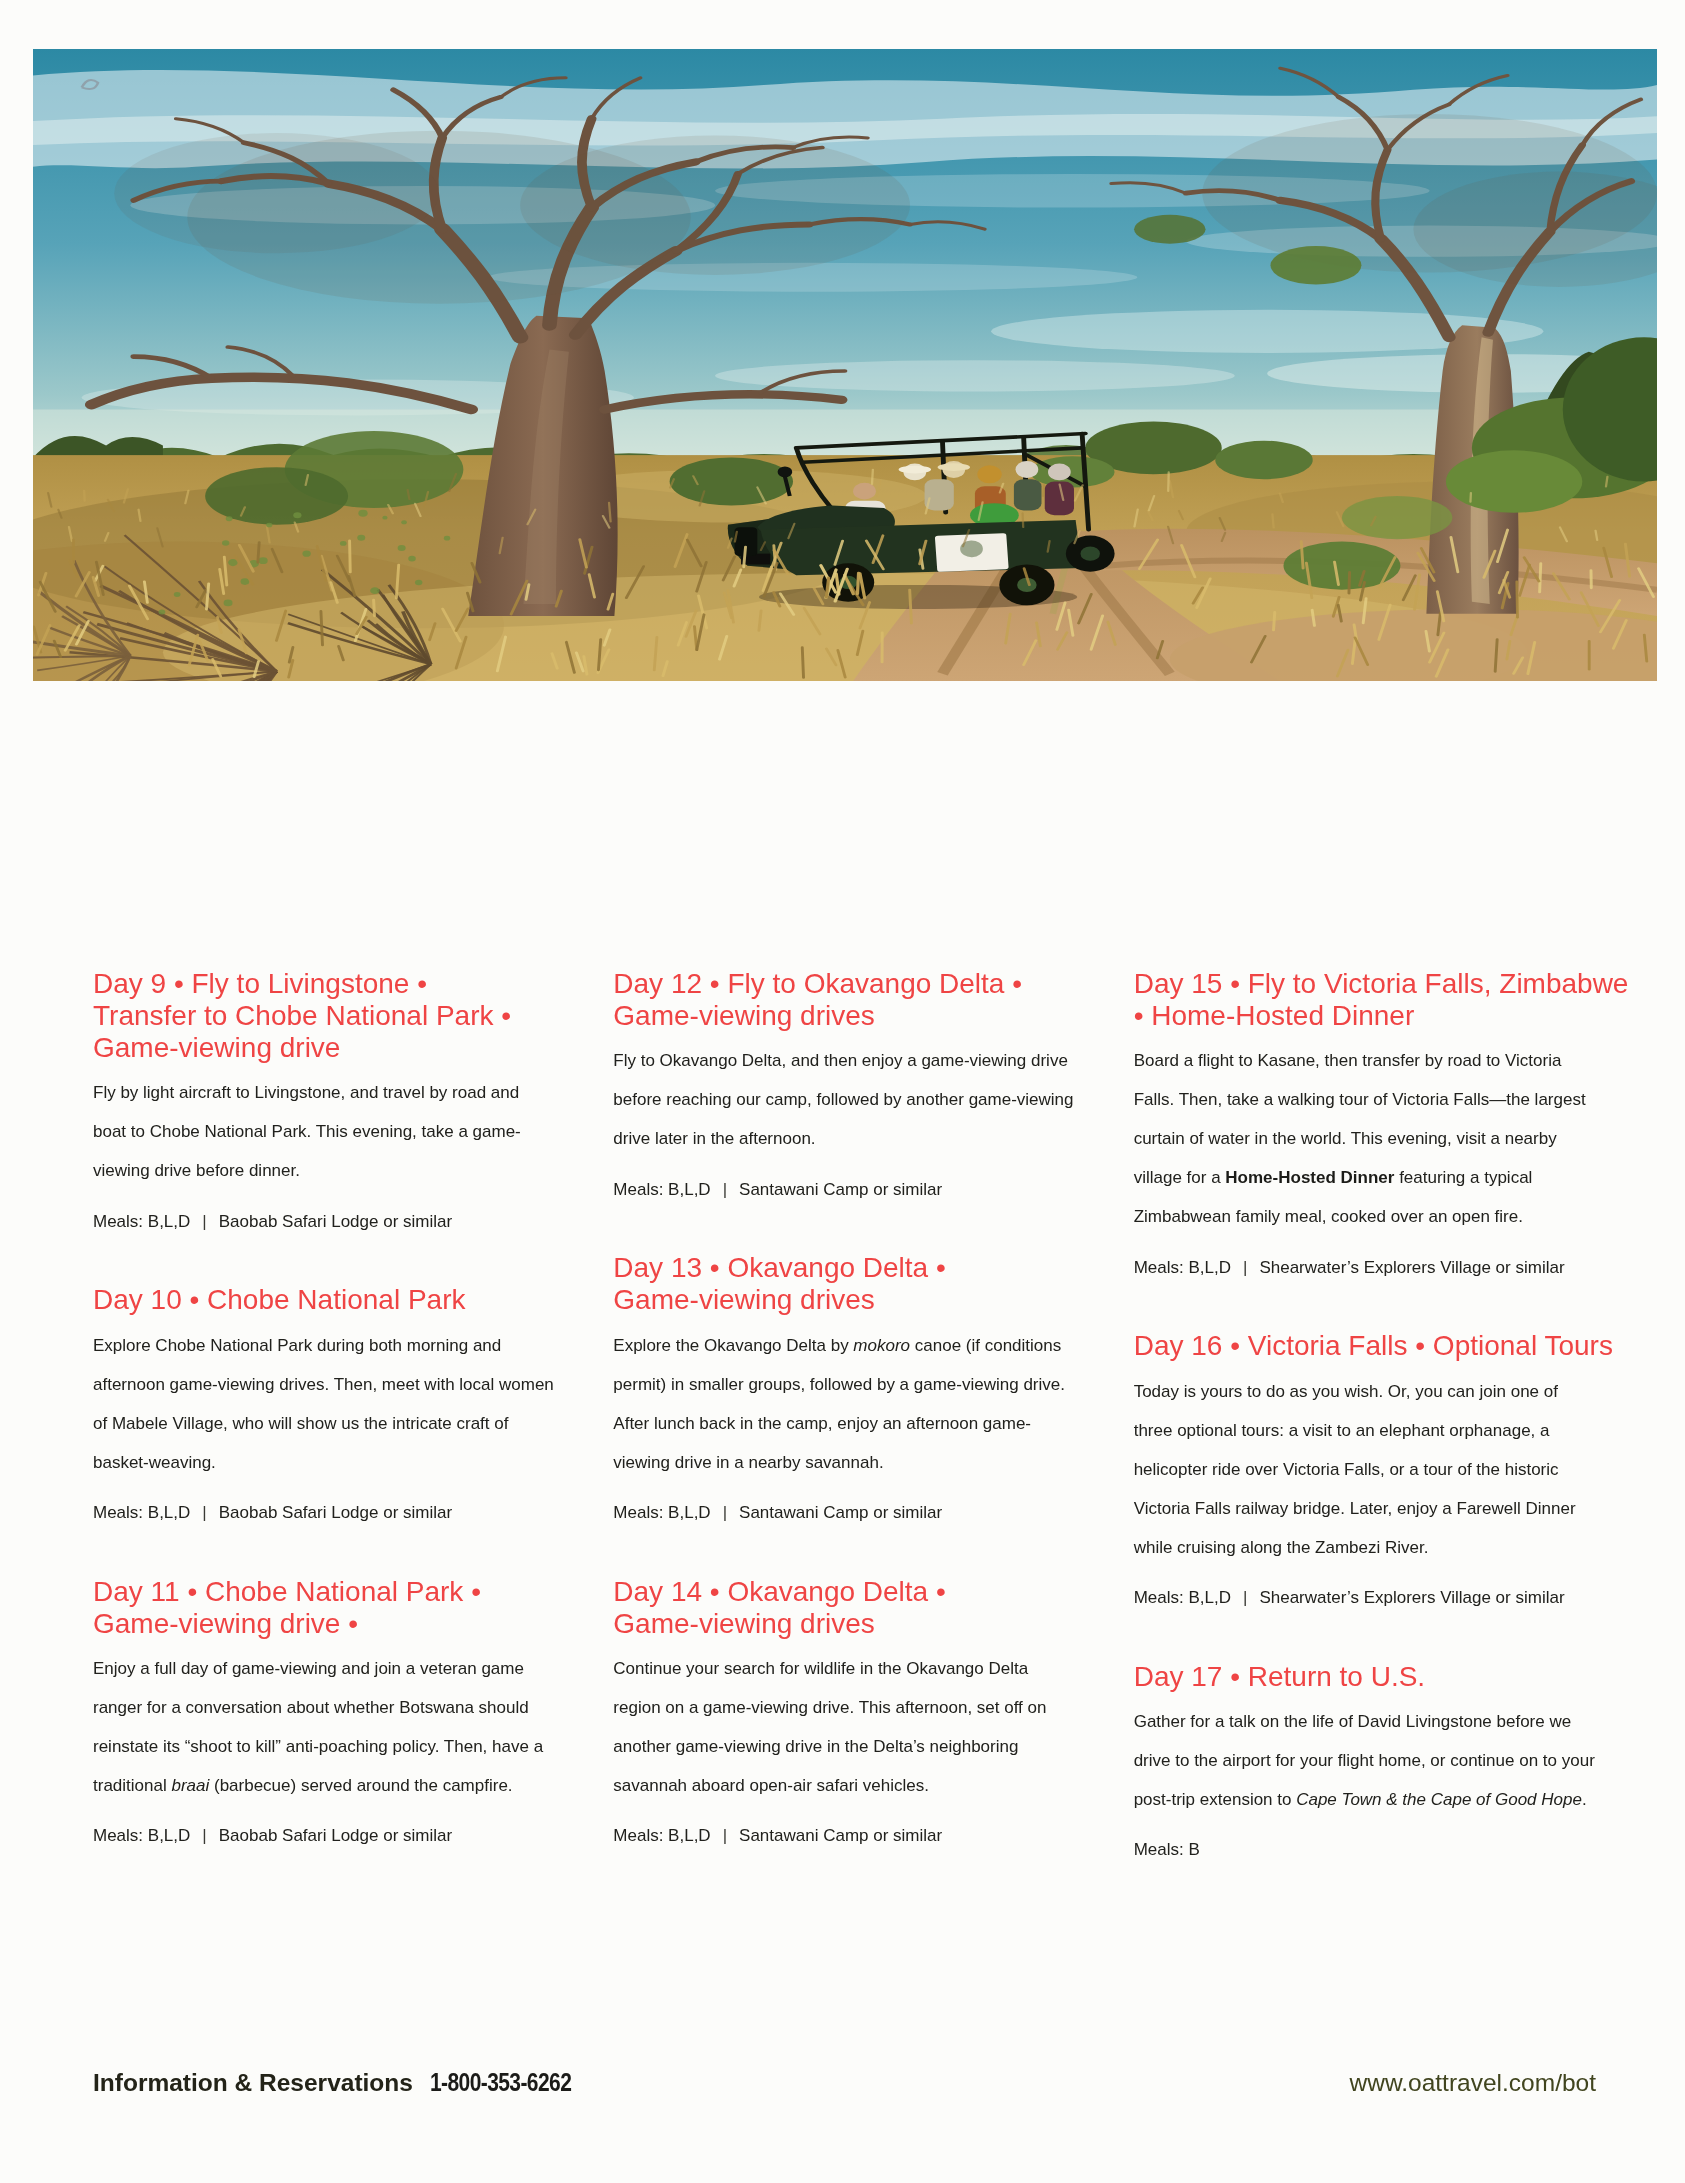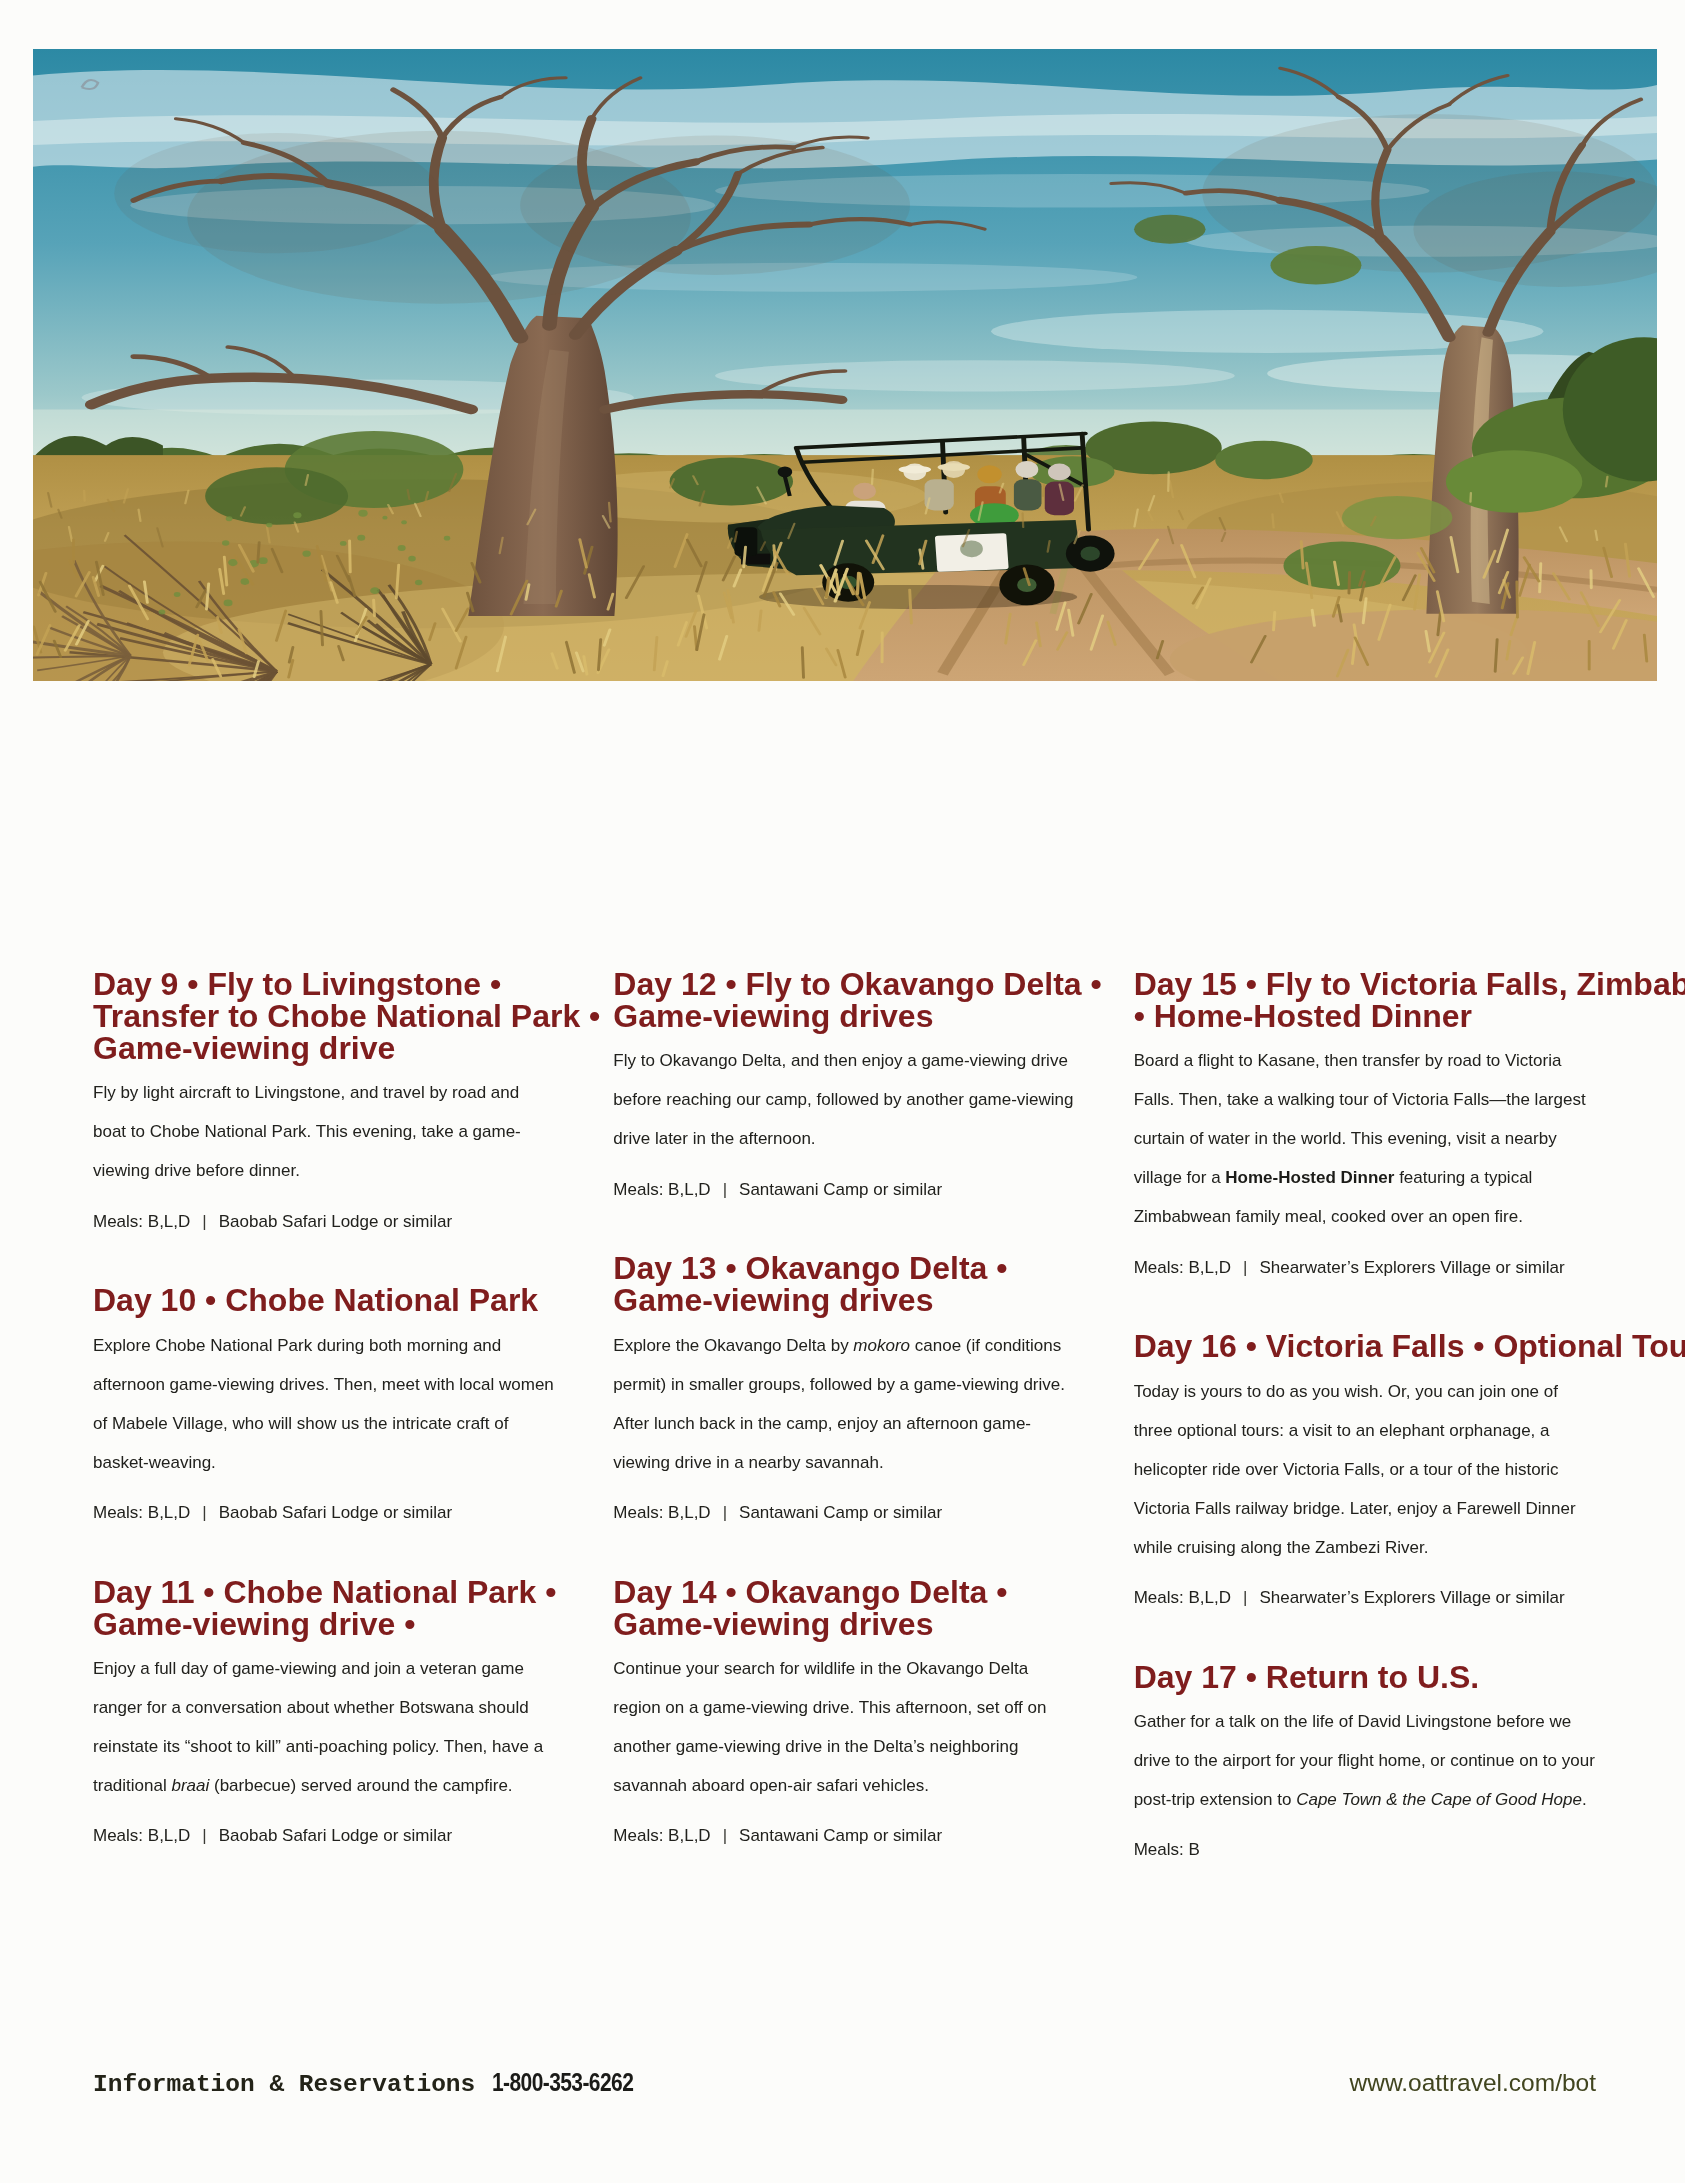--- a/index.html
+++ b/index.html
@@ -5,32 +5,32 @@
   html,body{margin:0;padding:0;background:#e8e8e4;}
   .page{position:relative;width:1685px;height:2183px;background:#fcfcfa;overflow:hidden;
         font-family:"Liberation Sans","DejaVu Sans",sans-serif;color:#21211d;}
   .photo{position:absolute;left:33px;top:49px;width:1624px;height:632px;overflow:hidden;}
   .photo svg{display:block;width:100%;height:100%;}
   .photo-caption{position:absolute;left:61px;top:762px;font-size:22px;font-weight:700;
         color:#fdfdf8;text-shadow:0 1.3px 2.6px rgba(40,30,10,.45);letter-spacing:0.1px;}
   .textwrap{position:absolute;left:93px;right:89px;top:968px;display:flex;gap:58px;}
   .col{flex:1 1 0;min-width:0;}
   .day-block{margin:0 0 49px 0;}
-  .day-block h3{margin:0 0 9.3px 0;font-size:32px;line-height:32px;font-weight:700;color:#7f1d1d;}
+  .day-block h3{margin:0 0 9.3px 0;font-size:28px;line-height:32px;font-weight:400;color:#ef4444;}
   .tl{display:block;white-space:nowrap;}
   .day-block p{margin:0 0 18.5px 0;font-size:17px;line-height:39px;color:#21211d;}
   .day-block p strong{font-weight:700;color:#1c1c18;}
   .meals{display:flex;align-items:flex-end;font-size:17px;line-height:26.5px;color:#21211d;}
   .meals .meals-label{white-space:nowrap;}
   .meals .sep{padding:0 12px;color:#3a3a34;}
   .meals .lodge{max-width:311px;text-align:center;}
   .footer{position:absolute;left:93px;right:89px;top:2068px;display:flex;
           justify-content:space-between;align-items:baseline;}
   .footer-left{display:flex;align-items:baseline;gap:17px;}
-  .info-label{font-size:24.5px;font-weight:700;color:#232318;font-family:Liberation Mono, monospace;}
+  .info-label{font-size:24.5px;font-weight:700;color:#232318;}
   .phone{font-size:25px;font-weight:700;color:#1b1b18;transform:scaleX(.84);transform-origin:left;
          letter-spacing:-0.7px;}
   .website{font-size:24.5px;font-weight:400;color:#41451f;}
 </style>
 </head>
 <body>
 
 <div class="page">
 
   <div class="photo">

